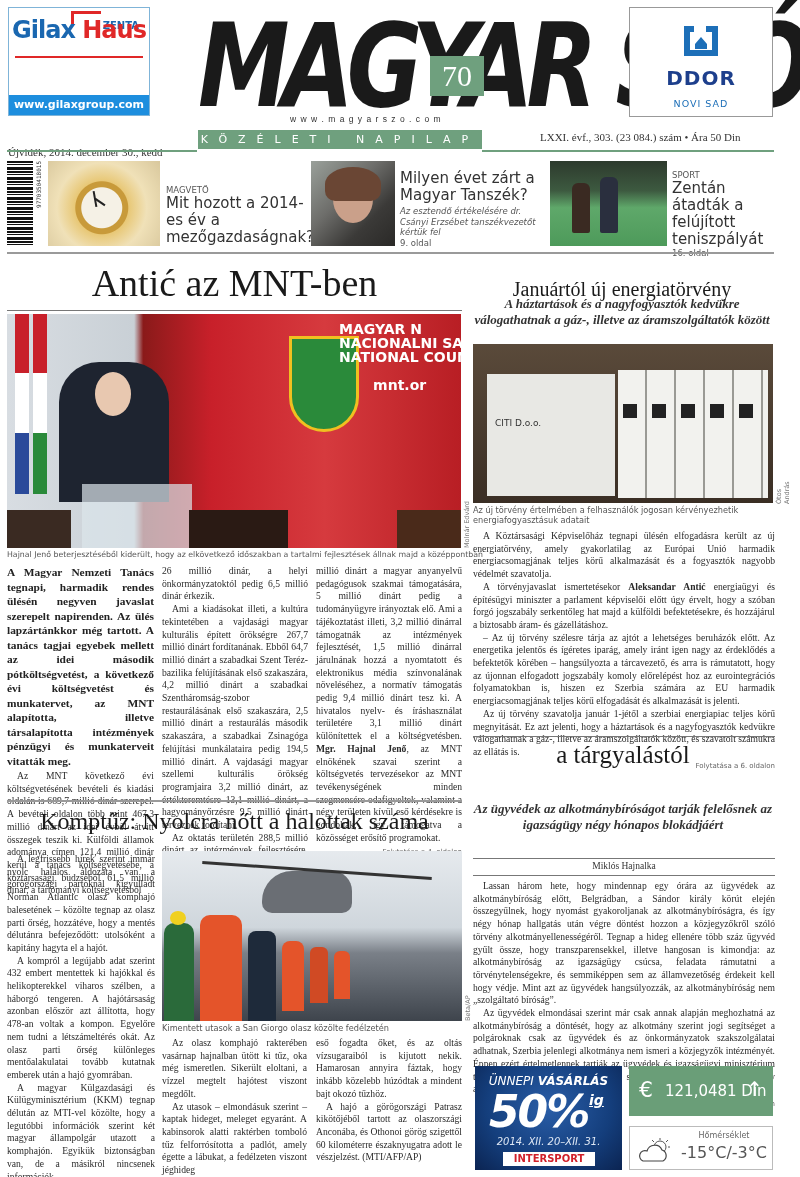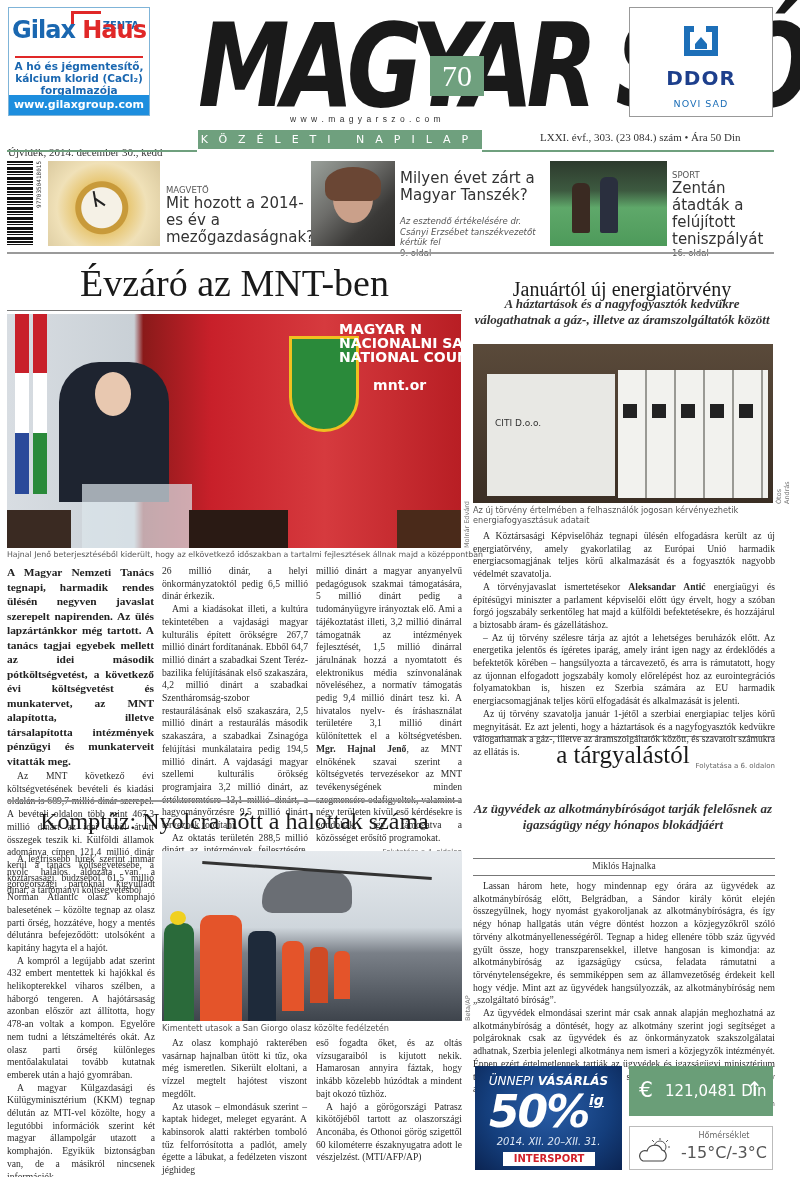--- a/index.html
+++ b/index.html
@@ -48,25 +48,20 @@
 .intersport{left:475px;top:1066px;width:147px;height:104px;background:radial-gradient(ellipse at 50% 40%,#2a5ea8 0%,#143e7c 60%,#0b2452 100%)}
 </style>
 </head>
 <body>
 
 <div class="abs gilax">
   <div class="roof"></div>
   <div class="zenta">ZENTA</div>
   <div class="brand"><span class="g">Gilax</span> <span class="h">Haus</span></div>
   <div class="line"></div>
-  <div class="tag">
-    <div>A hó és jégmentesítő,</div>
-    <div>kálcium klorid (CaCl₂)</div>
-    <div>forgalmazója</div>
-  </div>
   <div class="url">www.gilaxgroup.com</div>
 </div>
 
 <div class="abs masthead">
   <div class="mast-text">MAGYAR SZÓ</div>
   <div class="mast-70">70</div>
 </div>
 <div class="abs" style="left:290px;top:114px;font-family:'Liberation Sans',sans-serif;font-size:8.5px;color:#333;letter-spacing:1px">w w w . m a g y a r s z o . c o m</div>
 <div class="abs kozeleti">KÖZÉLETI NAPILAP</div>
 
@@ -97,36 +92,36 @@
   <div class="teaser-kicker">MAGVETŐ</div>
   <div class="teaser-title">Mit hozott a 2014-es év a mezőgazdaságnak?</div>
 </div>
 
 <div class="abs photo" style="left:311px;top:161px;width:84px;height:85px;background:linear-gradient(135deg,#9aa09a 0%,#6d6d6a 40%,#3b3a38 70%,#2a2927 100%)">
   <div style="position:absolute;left:22px;top:14px;width:40px;height:48px;border-radius:50%;background:#caa08a"></div>
   <div style="position:absolute;left:14px;top:6px;width:56px;height:34px;border-radius:50% 50% 10px 10px;background:#6a4634"></div>
 </div>
 <div class="abs" style="left:400px;top:170px;width:145px">
   <div class="teaser-title">Milyen évet zárt a Magyar Tanszék?</div>
-  <div class="teaser-sub" style="margin-top:12px">Az esztendő értékelésére dr. Csányi Erzsébet tanszékvezetőt kértük fel</div>
+  <div class="teaser-sub" style="margin-top:2px">Az esztendő értékelésére dr. Csányi Erzsébet tanszékvezetőt kértük fel</div>
   <div class="teaser-page">9. oldal</div>
 </div>
 
 <div class="abs photo" style="left:550px;top:161px;width:117px;height:85px;background:linear-gradient(180deg,#2d3a2d 0%,#3d5a40 35%,#5fa86a 55%,#4d9a5a 100%)">
   <div style="position:absolute;left:22px;top:22px;width:18px;height:50px;background:#3a2a22;border-radius:6px 6px 2px 2px"></div>
   <div style="position:absolute;left:50px;top:16px;width:18px;height:56px;background:#2a2f3e;border-radius:6px 6px 2px 2px"></div>
 </div>
 <div class="abs" style="left:672px;top:170px;width:110px">
   <div class="teaser-kicker">SPORT</div>
   <div class="teaser-title">Zentán átadták a felújított teniszpályát</div>
   <div class="teaser-page">16. oldal</div>
 </div>
 <div class="hr" style="left:7px;top:252px;width:767px"></div>
 
-<div class="abs h1" style="left:7px;top:262px;width:455px;font-size:38px;line-height:42px">Évzáró az MNT-ben</div>
+<div class="abs h1" style="left:7px;top:262px;width:455px;font-size:38px;line-height:42px">Antić az MNT-ben</div>
 <div class="hr-thin" style="left:7px;top:310px;width:455px"></div>
 
 <div class="abs photo" style="left:7px;top:314px;width:454px;height:234px;background:linear-gradient(90deg,#d8dde2 0%,#c9d0d6 28%,#8a1a1a 30%,#c8202a 45%,#d63a3e 70%,#b81e24 100%)">
   <div style="position:absolute;left:8px;top:0;width:14px;height:180px;background:linear-gradient(180deg,#c8202a 33%,#fff 33% 66%,#2a4a9a 66%)"></div>
   <div style="position:absolute;left:26px;top:0;width:14px;height:180px;background:linear-gradient(180deg,#c8202a 33%,#fff 33% 66%,#2a8a3a 66%)"></div>
   <div style="position:absolute;left:52px;top:48px;width:110px;height:140px;background:#1e2430;border-radius:40px 40px 0 0"></div>
   <div style="position:absolute;left:88px;top:58px;width:36px;height:44px;border-radius:50%;background:#e8c8b0"></div>
   <div style="position:absolute;left:75px;top:170px;width:110px;height:64px;background:rgba(220,230,235,0.7)"></div>
   <div style="position:absolute;left:282px;top:22px;width:70px;height:96px;background:#2a8a3a;border:3px solid #f0c020;border-radius:0 0 35px 35px"></div>
   <div style="position:absolute;left:332px;top:8px;color:#fff;font-family:'DejaVu Sans',sans-serif;font-weight:bold;font-size:14px;line-height:14px;white-space:pre">MAGYAR N

